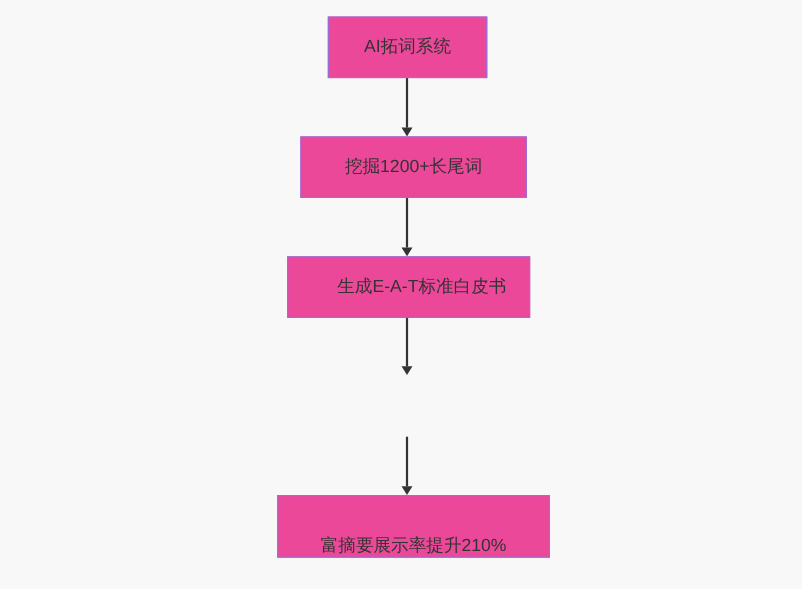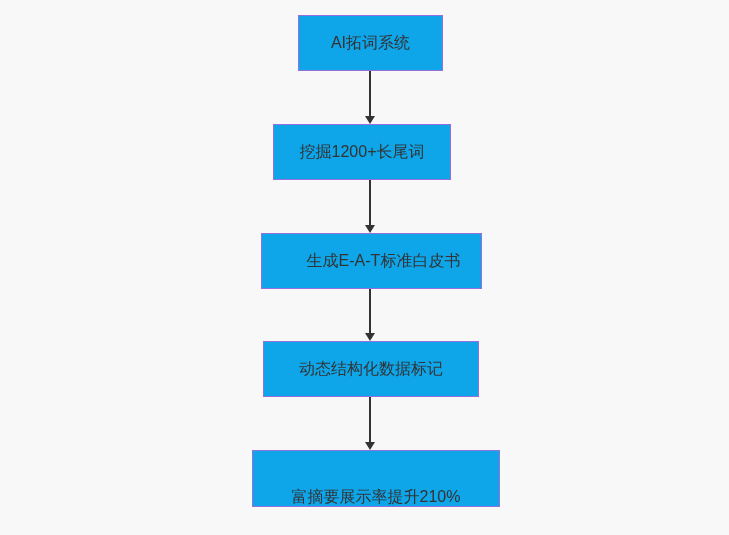--- a/index.html
+++ b/index.html
@@ -18,21 +18,21 @@
     height: 535px;
     overflow: hidden;
     background: #f8f8f8;
   }
   .node {
     position: absolute;
     box-sizing: border-box;
     display: flex;
     align-items: center;
     justify-content: center;
-    background: #0ea5e9;
+    background: #ec4899;
     border: 1.5px solid #9370DB;
     color: #333333;
     font-size: 16px;
     line-height: 1.2;
     text-align: center;
     white-space: nowrap;
   }
   .edge-line {
     position: absolute;
     width: 2px;
@@ -41,21 +41,21 @@
   .edge-head {
     position: absolute;
     width: 0;
     height: 0;
     border-left: 5px solid transparent;
     border-right: 5px solid transparent;
     border-top: 8px solid #333333;
   }
   
   #node-1 { left: 298px; top: 15px;  width: 145px; height: 56px; }
-  #node-2 { left: 273px; top: 124px; width: 178px; height: 56px; }
+  #node-2 { left: 273px; top: 124px; width: 206px; height: 56px; }
   #node-3 { left: 261px; top: 233px; width: 221px; height: 56px; padding-left: 24px; }
   #node-4 { left: 263px; top: 341px; width: 216px; height: 56px; }
   #node-5 { left: 252px; top: 450px; width: 248px; height: 57px; align-items: flex-end; }
   
   #edge-1-line { left: 369px; top: 71px;  height: 45px; }
   #edge-1-head { left: 365px; top: 116px; }
   #edge-2-line { left: 369px; top: 180px; height: 45px; }
   #edge-2-head { left: 365px; top: 225px; }
   #edge-3-line { left: 369px; top: 289px; height: 44px; }
   #edge-3-head { left: 365px; top: 333px; }
@@ -81,23 +81,20 @@
   <div id="edge-2-line" class="edge-line"></div>
   <div id="edge-2-head" class="edge-head"></div>
 
   <div id="node-3" class="node">
     <span>生成E-A-T标准白皮书</span>
   </div>
 
   <div id="edge-3-line" class="edge-line"></div>
   <div id="edge-3-head" class="edge-head"></div>
 
-  <div id="node-4" class="node">
-    <span>动态结构化数据标记</span>
-  </div>
 
   <div id="edge-4-line" class="edge-line"></div>
   <div id="edge-4-head" class="edge-head"></div>
 
   <div id="node-5" class="node">
     <span>富摘要展示率提升210%</span>
   </div>
 
 </div>
 

